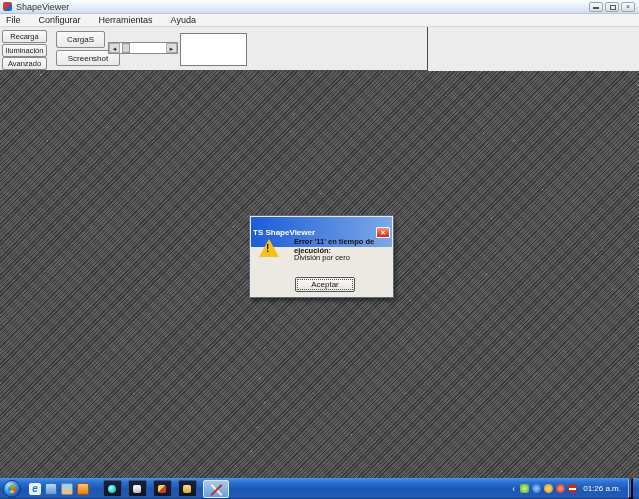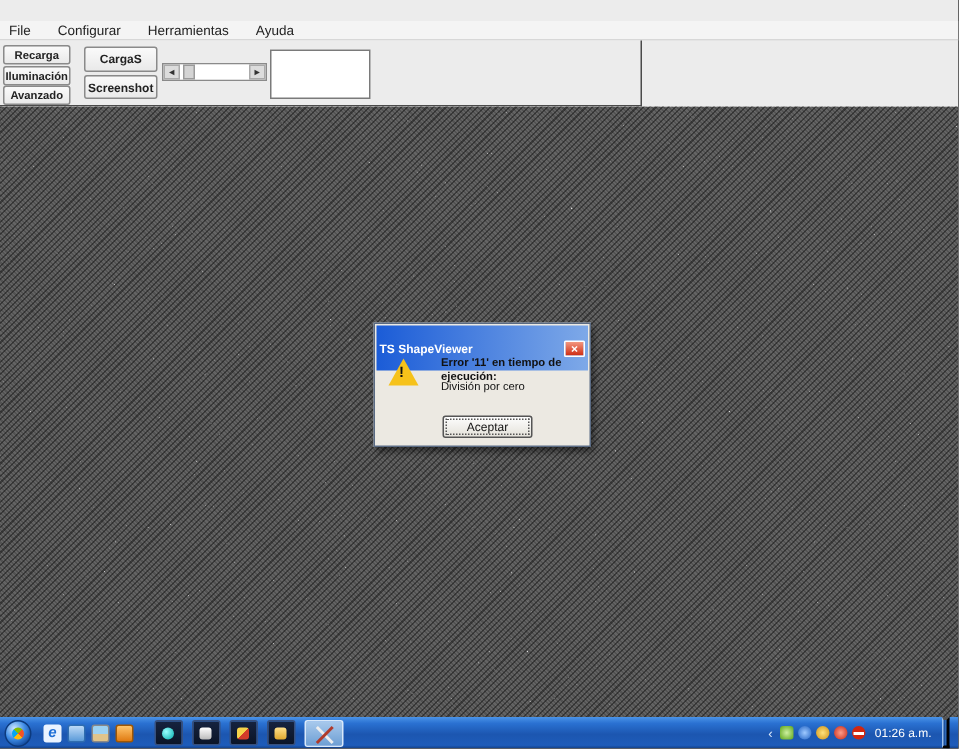--- a/index.html
+++ b/index.html
@@ -23,26 +23,26 @@
 
   .menubar { position:absolute; left:0; top:14px; width:639px; height:13px; background:#f4f4f4;
     border-bottom:1px solid #d7d7d7; display:flex; align-items:center; padding-left:4px; gap:14px; }
   .menu-item { font-size:9px; color:#222; padding:0 2px; }
 
   
   .toolbar { position:absolute; left:0; top:27px; width:428px; height:44px; background:#ececec;
     border-right:1px solid #4a4a4a; border-bottom:1px solid #4a4a4a; }
   .tb-btn { position:absolute; background:linear-gradient(#fafafa,#e9e9e9);
     border:1px solid #8a8a8a; border-radius:2px; font-size:7.5px; color:#222;
-    text-align:center; font-family:"Liberation Sans", sans-serif; padding:0; overflow:hidden;font-weight:bold; }
+    text-align:center; font-family:"Liberation Sans", sans-serif; padding:0; overflow:hidden; }
   .b-left1 { left:2px;  top:3px;  width:45px; height:13px; }
   .b-left2 { left:2px;  top:17px; width:45px; height:13px; }
   .b-left3 { left:2px;  top:30px; width:45px; height:13px; }
   .b-mid1  { left:56px; top:4px;  width:49px; height:17px; font-size:8px; }
-  .b-mid2  { left:56px; top:23px; width:49px; height:16px; font-size:8px; }
+  .b-mid2  { left:56px; top:23px; width:64px; height:16px; font-size:8px; }
 
   .hscroll { position:absolute; left:108px; top:15px; width:70px; height:12px;
     border:1px solid #8a8a8a; background:#f2f2f2; display:flex; }
   .sb-arrow { width:11px; height:100%; background:#dcdcdc; border:1px solid #aaa;
     font-size:6px; line-height:10px; text-align:center; color:#333; padding:0; flex:none; }
   .sb-track { flex:1; position:relative; background:#fff; }
   .sb-thumb { position:absolute; left:2px; top:0; width:8px; height:100%;
     background:#d4d4d4; border:1px solid #9a9a9a; }
 
   .shape-list { position:absolute; left:180px; top:6px; width:67px; height:33px;
@@ -117,20 +117,33 @@
   .t-noentry::after { content:""; position:absolute; left:1px; right:1px; top:3.5px; height:2px; background:#fff; }
   .clock { color:#fff; font-size:8px; margin:0 4px 0 3px; white-space:nowrap; }
   .show-desktop { width:5px; height:21px; background:linear-gradient(90deg,#0d3a7d,#3f80d8);
     border-left:1px solid #9cc0ec; padding:0; }
 </style>
 </head>
 <body>
 
 <div class="screen">
 
+  <div class="titlebar">
+    <span class="app-icon"></span>
+    <span class="win-title">ShapeViewer</span>
+    <span class="win-controls">
+      <button class="wbtn">
+          <span class="glyph-min"></span>
+        </button>
+      <button class="wbtn">
+          <span class="glyph-max"></span>
+        </button>
+      <button class="wbtn"><span>×</span></button>
+    </span>
+  </div>
 
   <div class="menubar">
     <span class="menu-item">File</span>
     <span class="menu-item">Configurar</span>
     <span class="menu-item">Herramientas</span>
     <span class="menu-item">Ayuda</span>
   </div>
 
   <div class="toolbar">
     <button class="tb-btn b-left1">Recarga</button>

